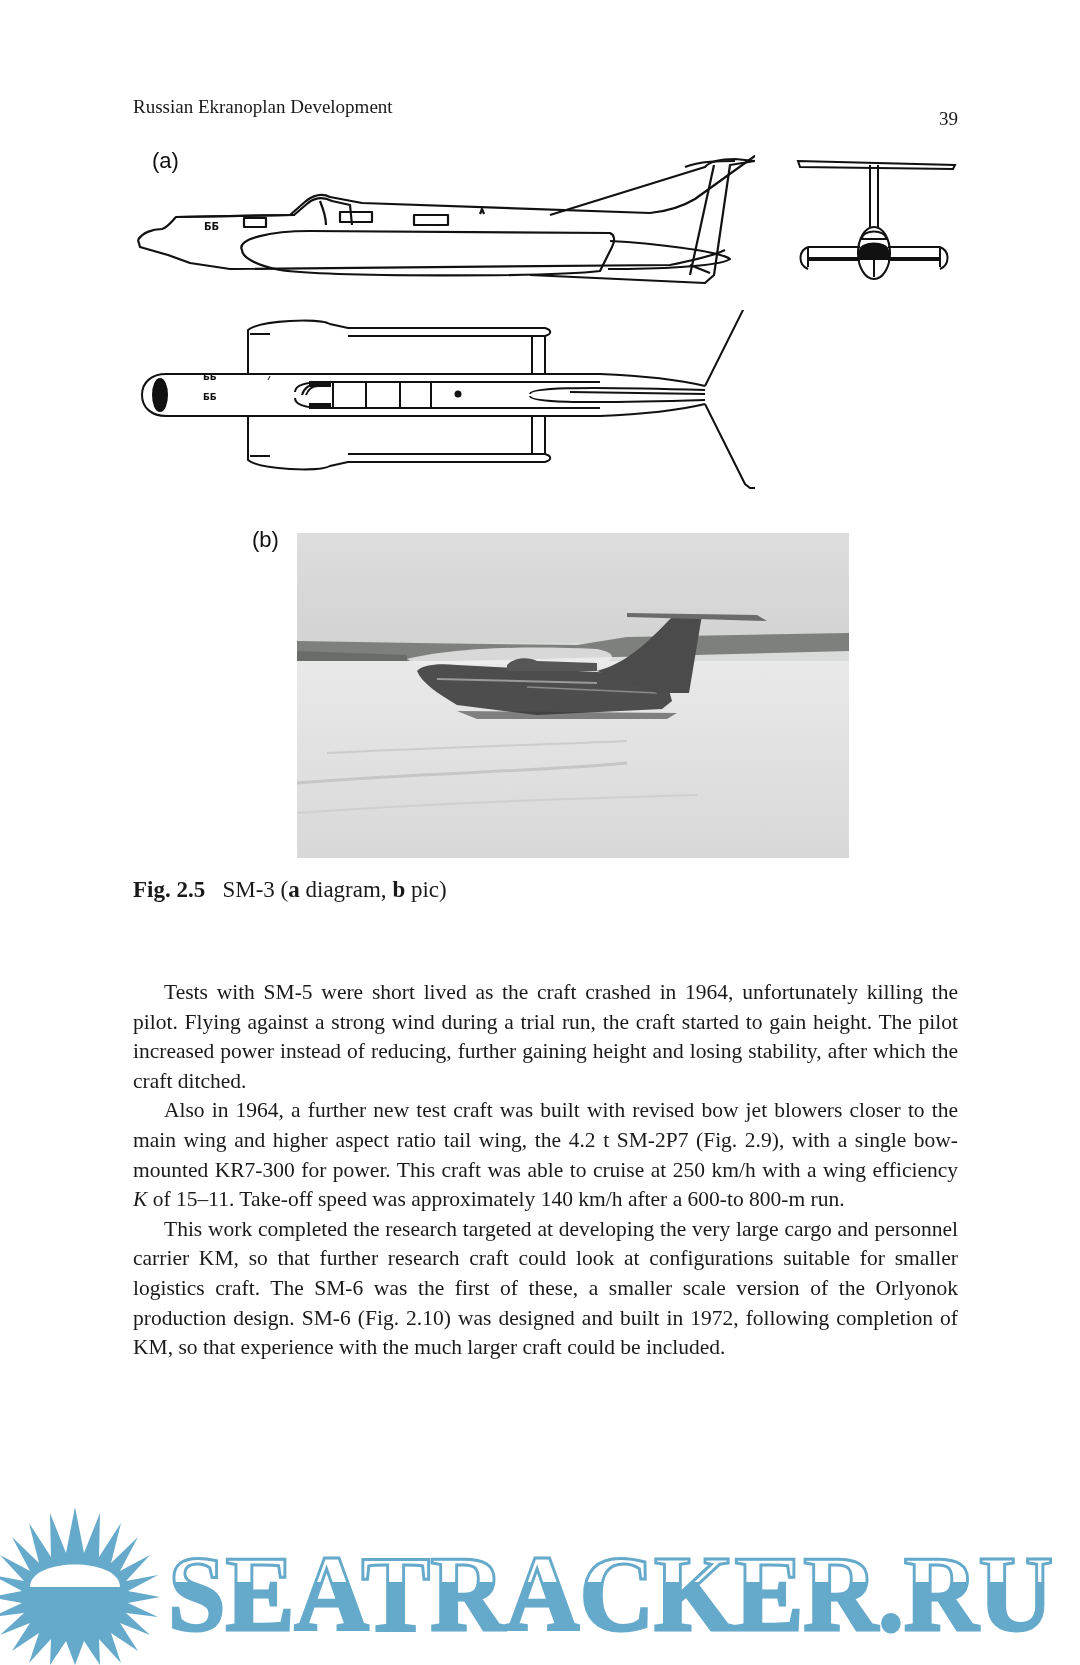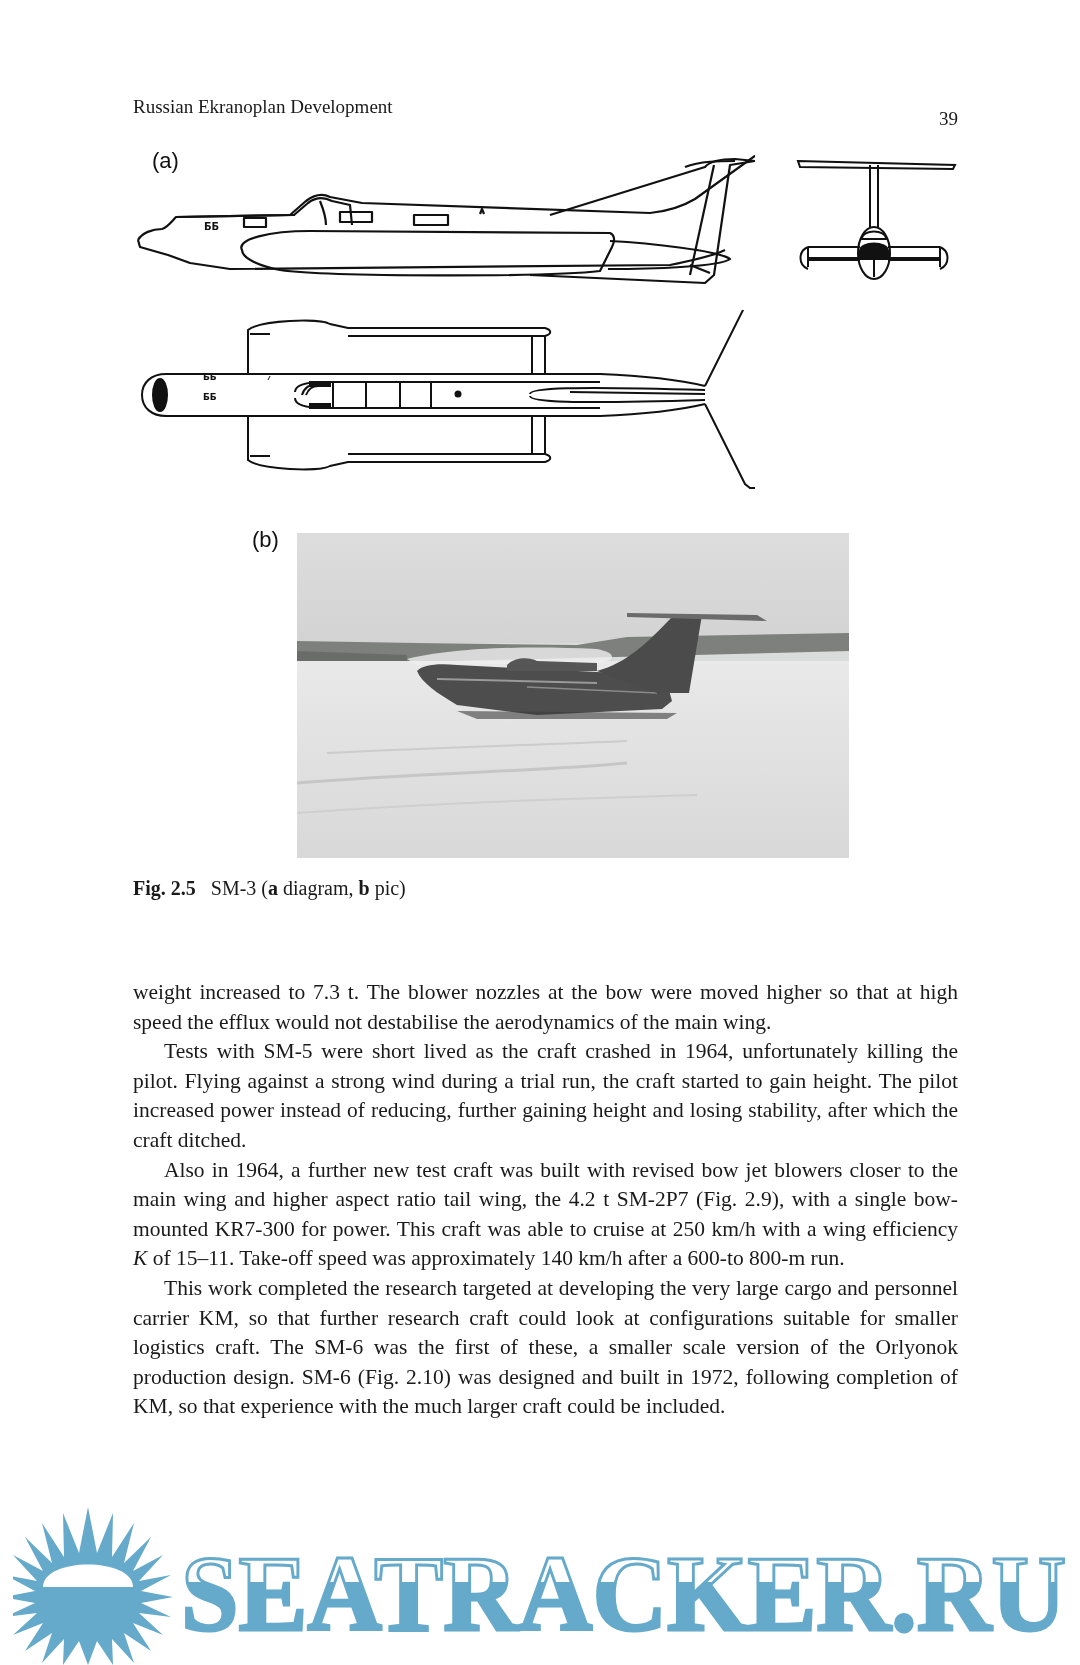--- a/index.html
+++ b/index.html
@@ -7,27 +7,27 @@
          font-family: "Liberation Serif", "DejaVu Serif", serif; color: #1a1a1a; }
   .running-head { position: absolute; top: 88px; left: 133px; width: 825px; height: 28px;
                   font-size: 19px; margin-top: 8px; }
   .running-head .title { position: absolute; left: 0; top: 0; }
   .running-head .page { position: absolute; right: 0; top: 12px; }
   .panel-label { position: absolute; font-family: "Liberation Sans", "DejaVu Sans", sans-serif;
                  font-size: 22px; color: #111; }
   .fig-svg { position: absolute; }
   .photo { position: absolute; left: 297px; top: 533px; width: 552px; height: 325px;
            background: #dadbdb; overflow: hidden; }
-  .caption { position: absolute; top: 877px; left: 133px; font-size: 20px; }
+  .caption { position: absolute; top: 877px; left: 133px; font-size: 23px; }
   .caption b { font-weight: bold; }
   .body-text { position: absolute; top: 978px; left: 133px; width: 825px;
                font-size: 21.5px; line-height: 29.6px; text-align: justify; }
   .body-text p { margin: 0; text-indent: 31px; }
   .body-text p.noindent { text-indent: 0; }
-  .watermark { position: absolute; left: 13px; top: 1505px; width: 960px; height: 160px; }
+  .watermark { position: absolute; left: 0; top: 1505px; width: 960px; height: 160px; }
 </style>
 </head>
 <body>
 
 <div class="running-head">
   <span class="title">Russian Ekranoplan Development</span>
   <span class="page">39</span>
 </div>
 
 <div class="panel-label" style="left:152px; top:148px;">(a)</div>
@@ -146,21 +146,20 @@
 
     <path d="M160,178 L380,180 L370,186 L180,186 Z" fill="#3c3c3c" opacity="0.6"></path>
   </svg>
 </div>
 
 <div class="caption">
   <b>Fig. 2.5</b>&nbsp;&nbsp;&nbsp;<span>SM-3 (</span><b>a</b><span> diagram, </span><b>b</b><span> pic)</span>
 </div>
 
 <div class="body-text">
-  <p class="noindent">weight increased to 7.3 t. The blower nozzles at the bow were moved higher so that at high speed the efflux would not destabilise the aerodynamics of the main wing.</p>
   <p>Tests with SM-5 were short lived as the craft crashed in 1964, unfortunately killing the pilot. Flying against a strong wind during a trial run, the craft started to gain height. The pilot increased power instead of reducing, further gaining height and losing stability, after which the craft ditched.</p>
   <p><span>Also in 1964, a further new test craft was built with revised bow jet blowers closer to the main wing and higher aspect ratio tail wing, the 4.2 t SM-2P7 (Fig. 2.9), with a single bow-mounted KR7-300 for power. This craft was able to cruise at 250 km/h with a wing efficiency </span><i>K</i><span> of 15–11. Take-off speed was approximately 140 km/h after a 600-to 800-m run.</span></p>
   <p>This work completed the research targeted at developing the very large cargo and personnel carrier KM, so that further research craft could look at configurations suitable for smaller logistics craft. The SM-6 was the first of these, a smaller scale version of the Orlyonok production design. SM-6 (Fig. 2.10) was designed and built in 1972, following completion of KM, so that experience with the much larger craft could be included.</p>
 </div>
 
 <div class="watermark">
   <svg width="1080" height="160" viewBox="0 0 1080 160">
 
     <g>
       <polygon fill="#65a9cb" points="

